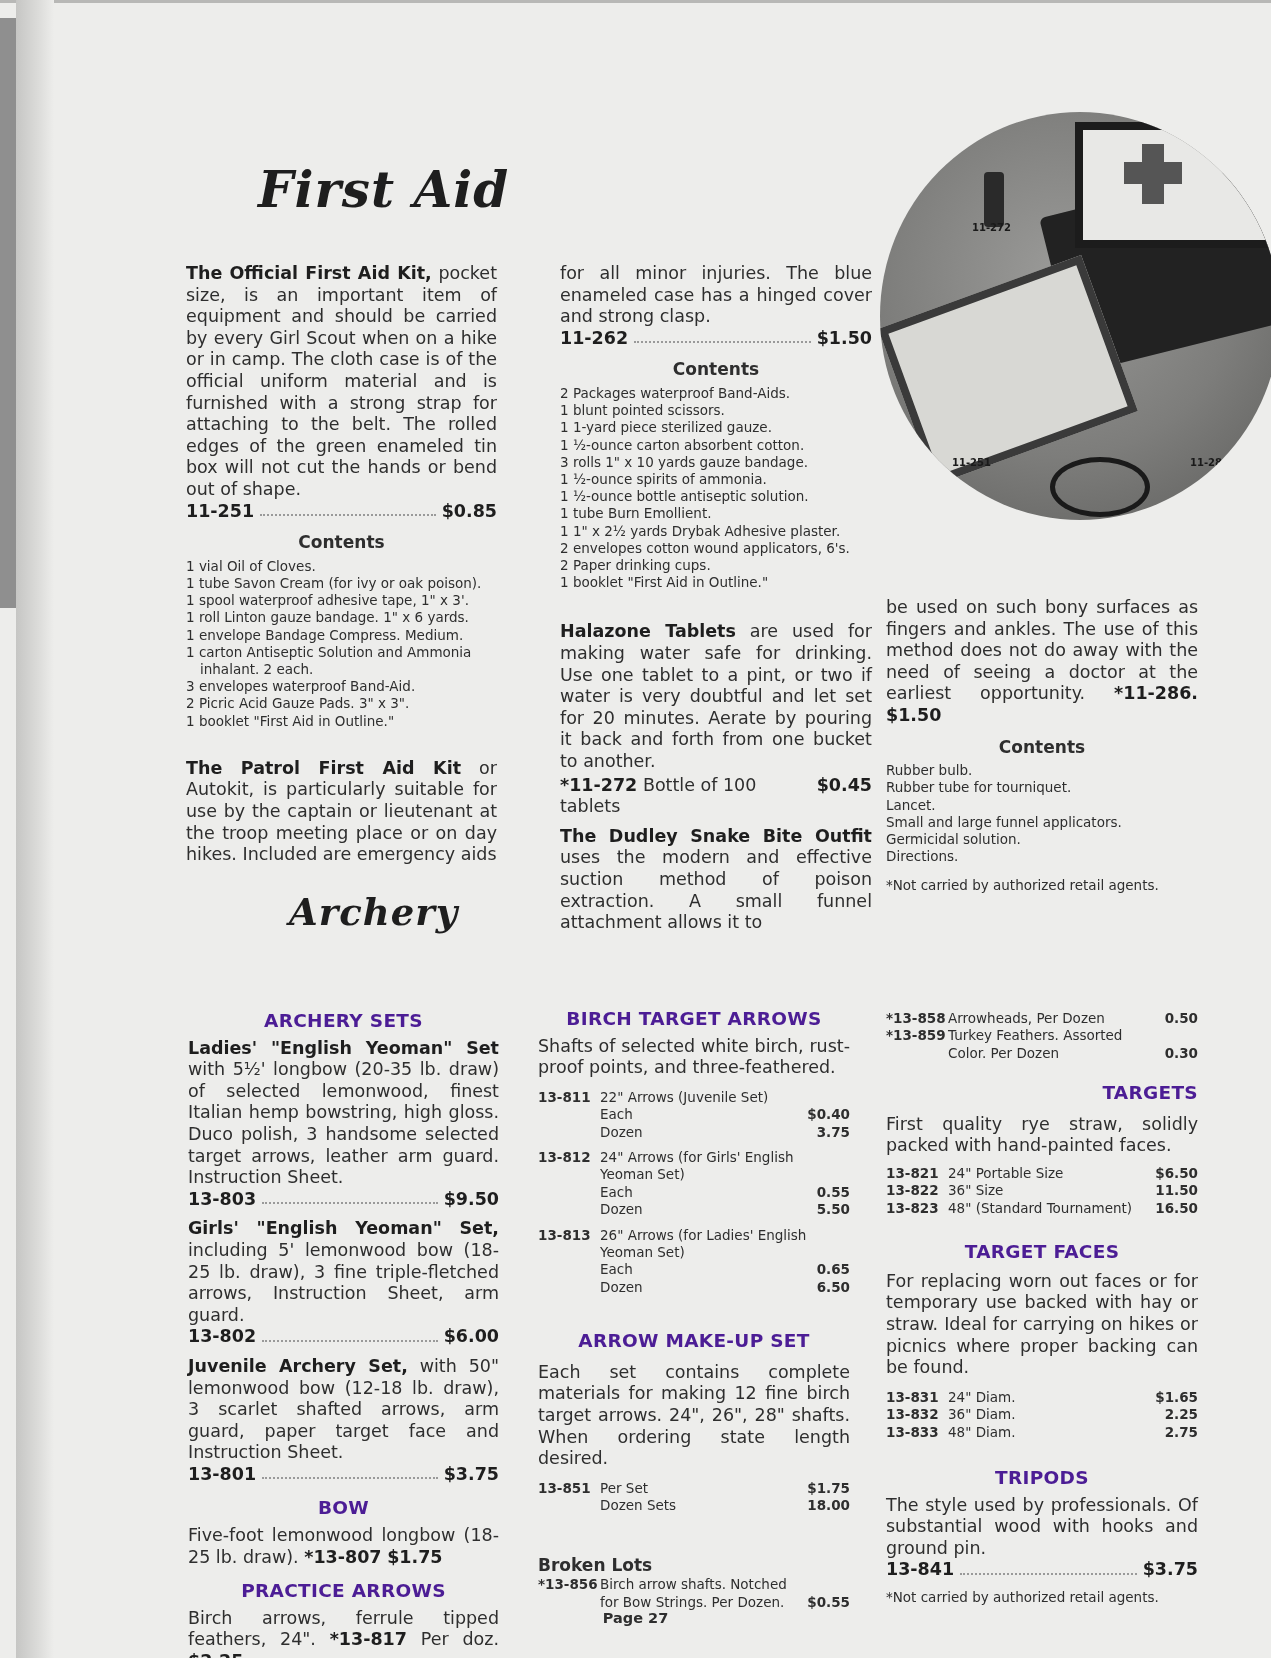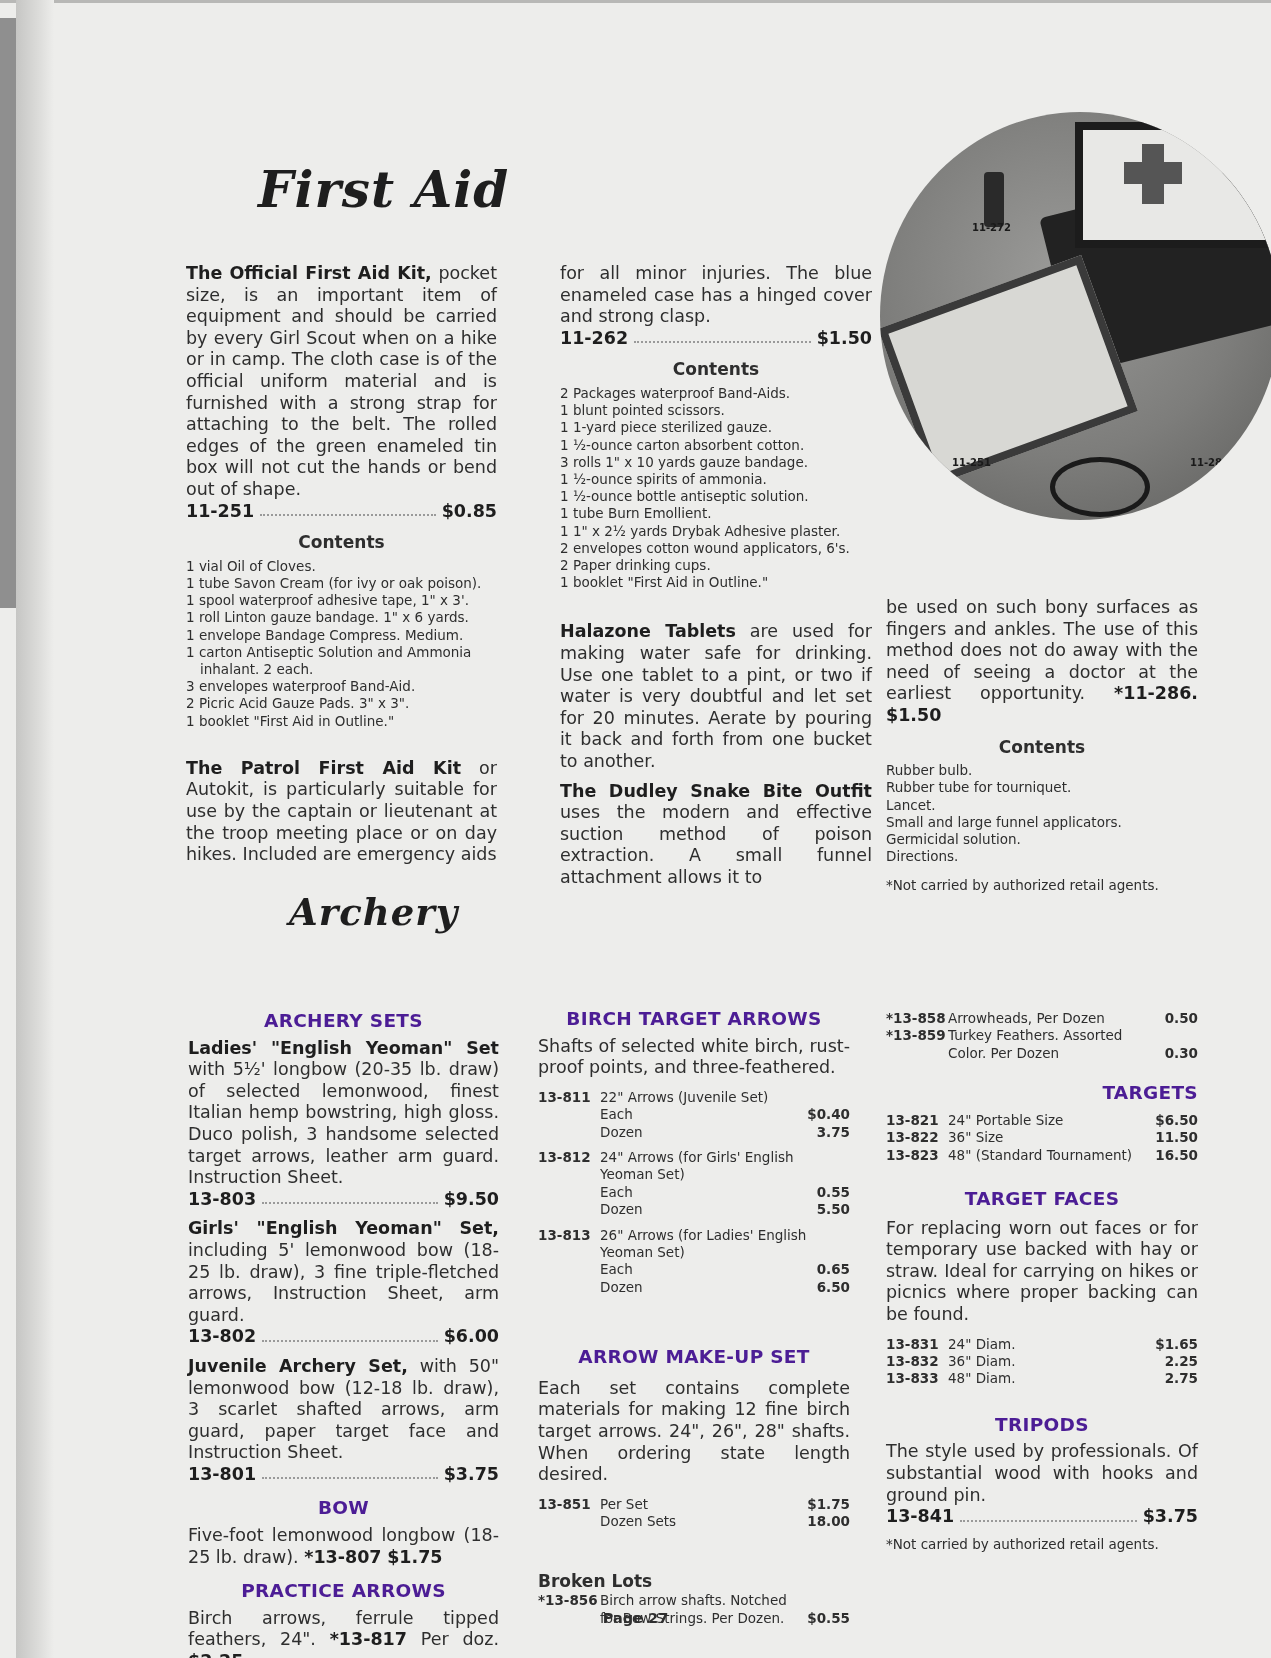--- a/index.html
+++ b/index.html
@@ -101,20 +101,24 @@
     <li>1 tube Burn Emollient.</li>
     <li>1 1" x 2½ yards Drybak Adhesive plaster.</li>
     <li>2 envelopes cotton wound applicators, 6's.</li>
     <li>2 Paper drinking cups.</li>
     <li>1 booklet "First Aid in Outline."</li>
   </ul>
   <p style="margin-top:30px;">
     <span class="b">Halazone Tablets</span>
     <span>are used for making water safe for drinking. Use one tablet to a pint, or two if water is very doubtful and let set for 20 minutes. Aerate by pouring it back and forth from one bucket to another.</span>
   </p>
+  <div class="price-row" style="margin-top:2px;">
+    <span><span class="b">*11-272</span> <span>Bottle of 100 tablets</span></span>
+    <span class="b">$0.45</span>
+  </div>
   <p style="margin-top:8px;">
     <span class="b">The Dudley Snake Bite Outfit</span>
     <span>uses the modern and effective suction method of poison extraction. A small funnel attachment allows it to</span>
   </p>
 </div>
 
 <div class="photo">
   <div class="box1"></div>
   <div class="box1-lid"></div>
   <div class="cross-v"></div>
@@ -218,21 +222,21 @@
           <td>Each</td>
           <td class="pr">0.65</td>
         </tr>
     <tr>
           <td>Dozen</td>
           <td class="pr">6.50</td>
         </tr>
   </tbody>
     </table>
 
-  <div class="h-sec" style="margin-top:50px;">ARROW MAKE-UP SET</div>
+  <div class="h-sec" style="margin-top:34px;">ARROW MAKE-UP SET</div>
   <p style="margin-top:10px;">Each set contains complete materials for making 12 fine birch target arrows. 24", 26", 28" shafts. When ordering state length desired.</p>
   <table class="cat" style="margin-top:10px;">
     <tbody>
         <tr>
           <td class="code" rowspan="2">13-851</td>
           <td>Per Set</td>
           <td class="pr">$1.75</td>
         </tr>
     <tr>
           <td>Dozen Sets</td>
@@ -263,20 +267,21 @@
         </tr>
     <tr>
           <td class="code">*13-859</td>
           <td>Turkey Feathers. Assorted Color. Per Dozen</td>
           <td class="pr" style="vertical-align:bottom">0.30</td>
         </tr>
   </tbody>
     </table>
 
   <div class="h-sec" style="margin-top:20px;text-align:right;">TARGETS</div>
+  <p style="margin-top:10px;">First quality rye straw, solidly packed with hand-painted faces.</p>
   <table class="cat" style="margin-top:8px;">
     <tbody>
         <tr>
           <td class="code">13-821</td>
           <td>24" Portable Size</td>
           <td class="pr">$6.50</td>
         </tr>
     <tr>
           <td class="code">13-822</td>
           <td>36" Size</td>

